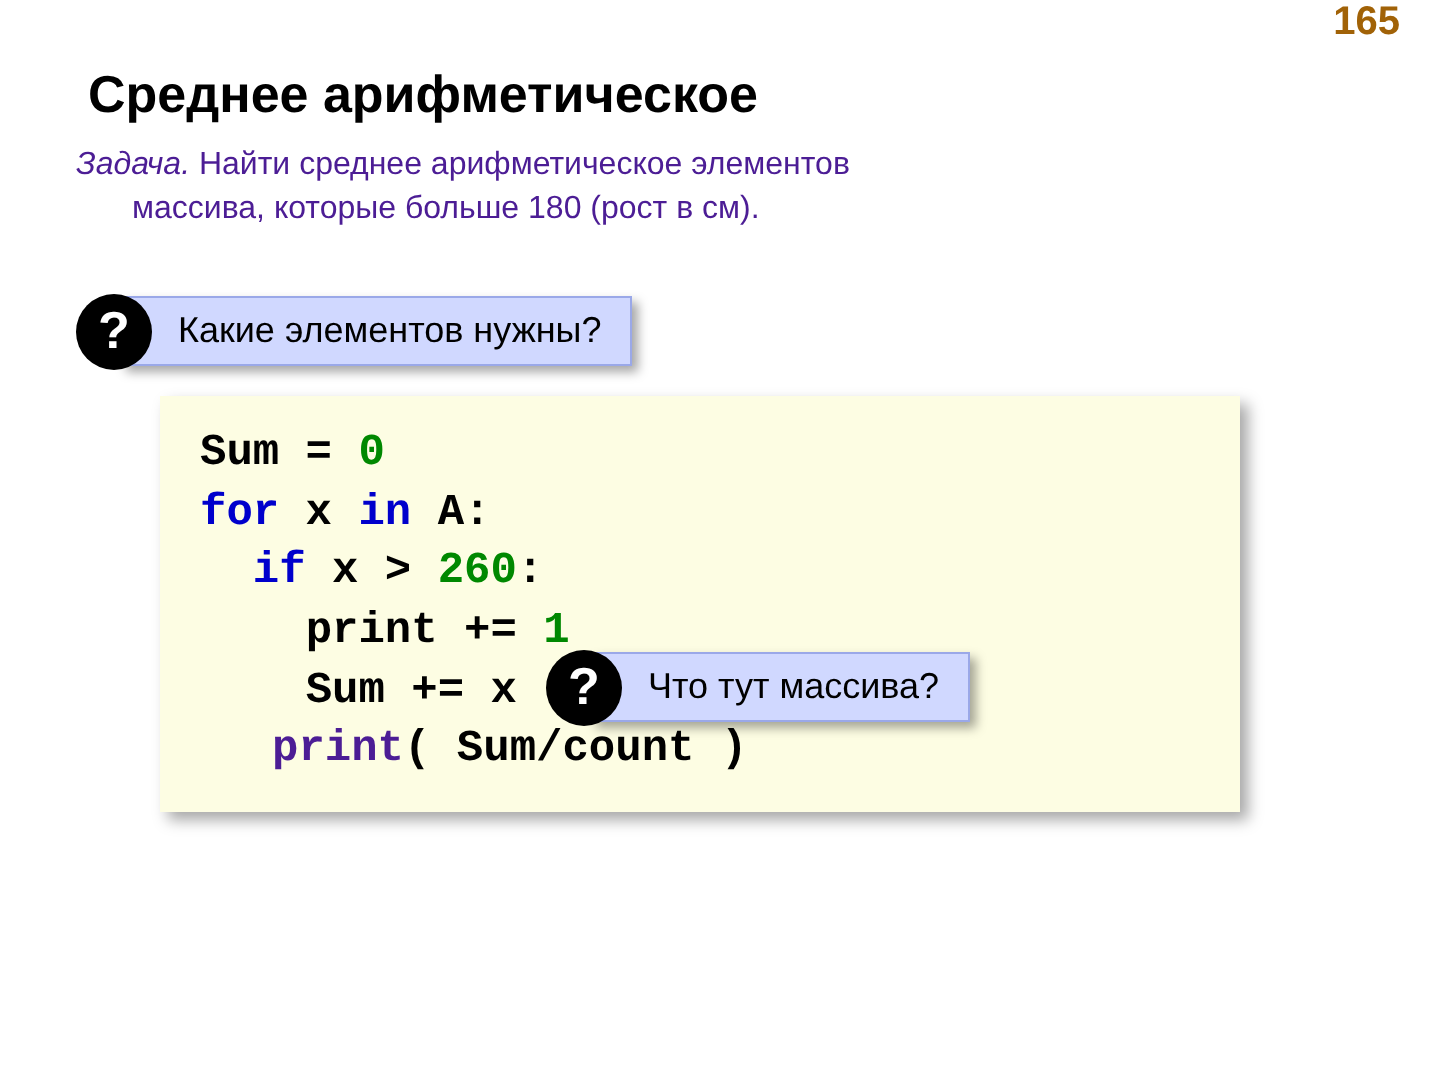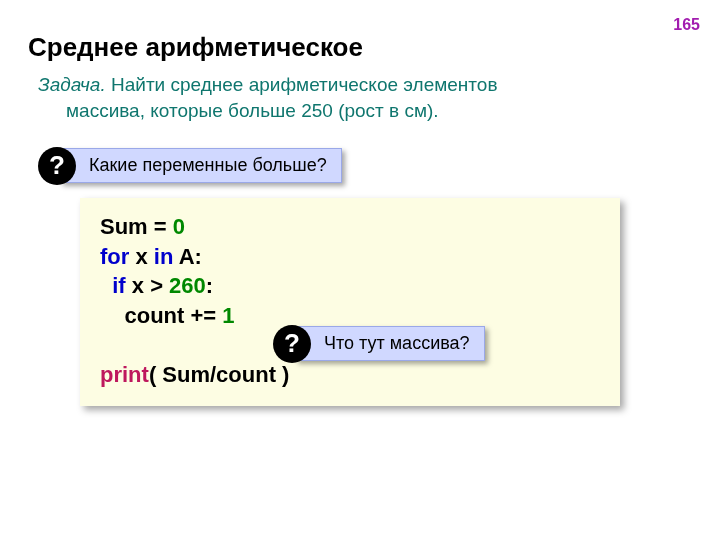--- a/index.html
+++ b/index.html
@@ -7,42 +7,42 @@
     padding: 0;
     width: 720px;
     height: 540px;
     font-family: Arial, Helvetica, sans-serif;
     background: #ffffff;
     position: relative;
     overflow: hidden;
   }
   .pagenum {
     position: absolute;
-    top: 16px;
+    top: 0;
     right: 20px;
-    font-size: 16px;
+    font-size: 20px;
     font-weight: bold;
-    color: #a21caf;
+    color: #a16207;
   }
   .title {
     position: absolute;
     top: 32px;
-    left: 28px;
+    left: 44px;
     font-size: 26px;
     font-weight: bold;
     color: #000;
   }
   .problem {
     position: absolute;
     top: 72px;
     left: 38px;
     right: 60px;
-    font-size: 19px;
+    font-size: 16px;
     line-height: 1.35;
-    color: #0f766e;
+    color: #4c1d95;
   }
   .problem .label {
     font-style: italic;
   }
   .problem .body {
     display: block;
     padding-left: 28px;
   }
   .callout {
     position: absolute;
@@ -79,53 +79,53 @@
   .callout1 { top: 148px; left: 60px; }
   .callout2 { top: 326px; left: 295px; }
   .codebox {
     position: absolute;
     top: 198px;
     left: 80px;
     width: 540px;
     background: #fdfde3;
     box-shadow: 4px 4px 7px rgba(0,0,0,0.35);
     padding: 14px 20px 16px 20px;
-    font-family: Liberation Sans, sans-serif;
+    font-family: Liberation Mono, monospace;
     font-size: 22px;
     font-weight: bold;
     line-height: 1.35;
     box-sizing: border-box;
   }
   .codebox .tok-kw   { color: #0000cc; }
   .codebox .tok-num  { color: #008800; }
-  .codebox .tok-func { color: #be185d; }
+  .codebox .tok-func { color: #4c1d95; margin-left: 36px; }
   .codebox pre { margin: 0; font-family: inherit; }
 </style>
 </head>
 <body>
 
 <div class="pagenum">165</div>
 
 <div class="title">Среднее арифметическое</div>
 
 <div class="problem">
   <span class="label">Задача.</span><span> Найти среднее арифметическое элементов</span>
-  <span class="body">массива, которые больше 250 (рост в см).</span>
+  <span class="body">массива, которые больше 180 (рост в см).</span>
 </div>
 
 <div class="callout callout1">
   <div class="qmark">?</div>
-  <div class="bubble">Какие переменные больше?</div>
+  <div class="bubble">Какие элементов нужны?</div>
 </div>
 
 <div class="codebox">
 <pre><span>Sum = </span><span class="tok-num">0</span></pre>
 <pre><span class="tok-kw">for</span><span> x </span><span class="tok-kw">in</span><span> A:</span></pre>
 <pre><span>  </span><span class="tok-kw">if</span><span> x &gt; </span><span class="tok-num">260</span><span>:</span></pre>
-<pre><span>    </span><span>count += </span><span class="tok-num">1</span></pre>
-<pre><span>    </span></pre>
+<pre><span>    </span><span>print += </span><span class="tok-num">1</span></pre>
+<pre><span>    </span><span>Sum += x</span></pre>
 <pre><span class="tok-func">print</span><span>( Sum/count )</span></pre>
 </div>
 
 <div class="callout callout2">
   <div class="qmark">?</div>
   <div class="bubble">Что тут массива?</div>
 </div>
 
 </body></html>

